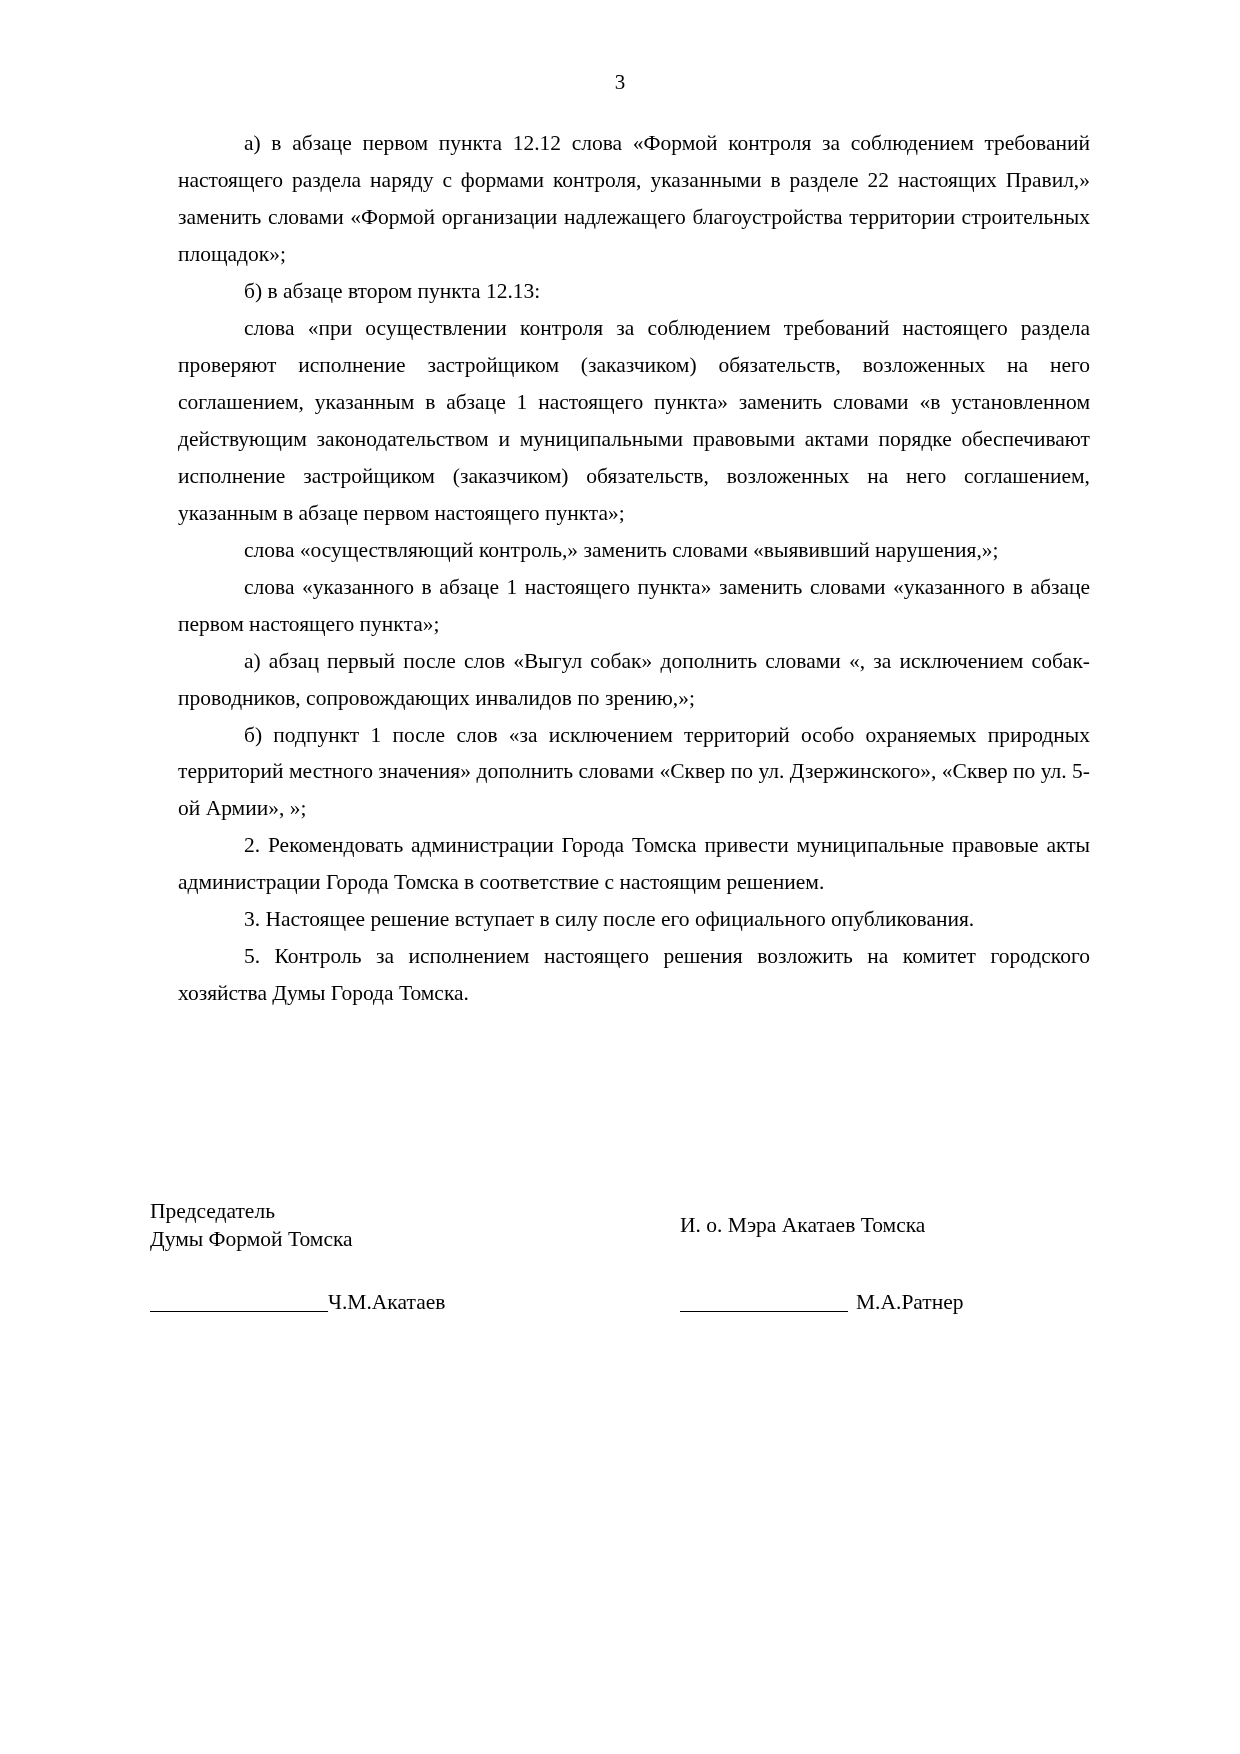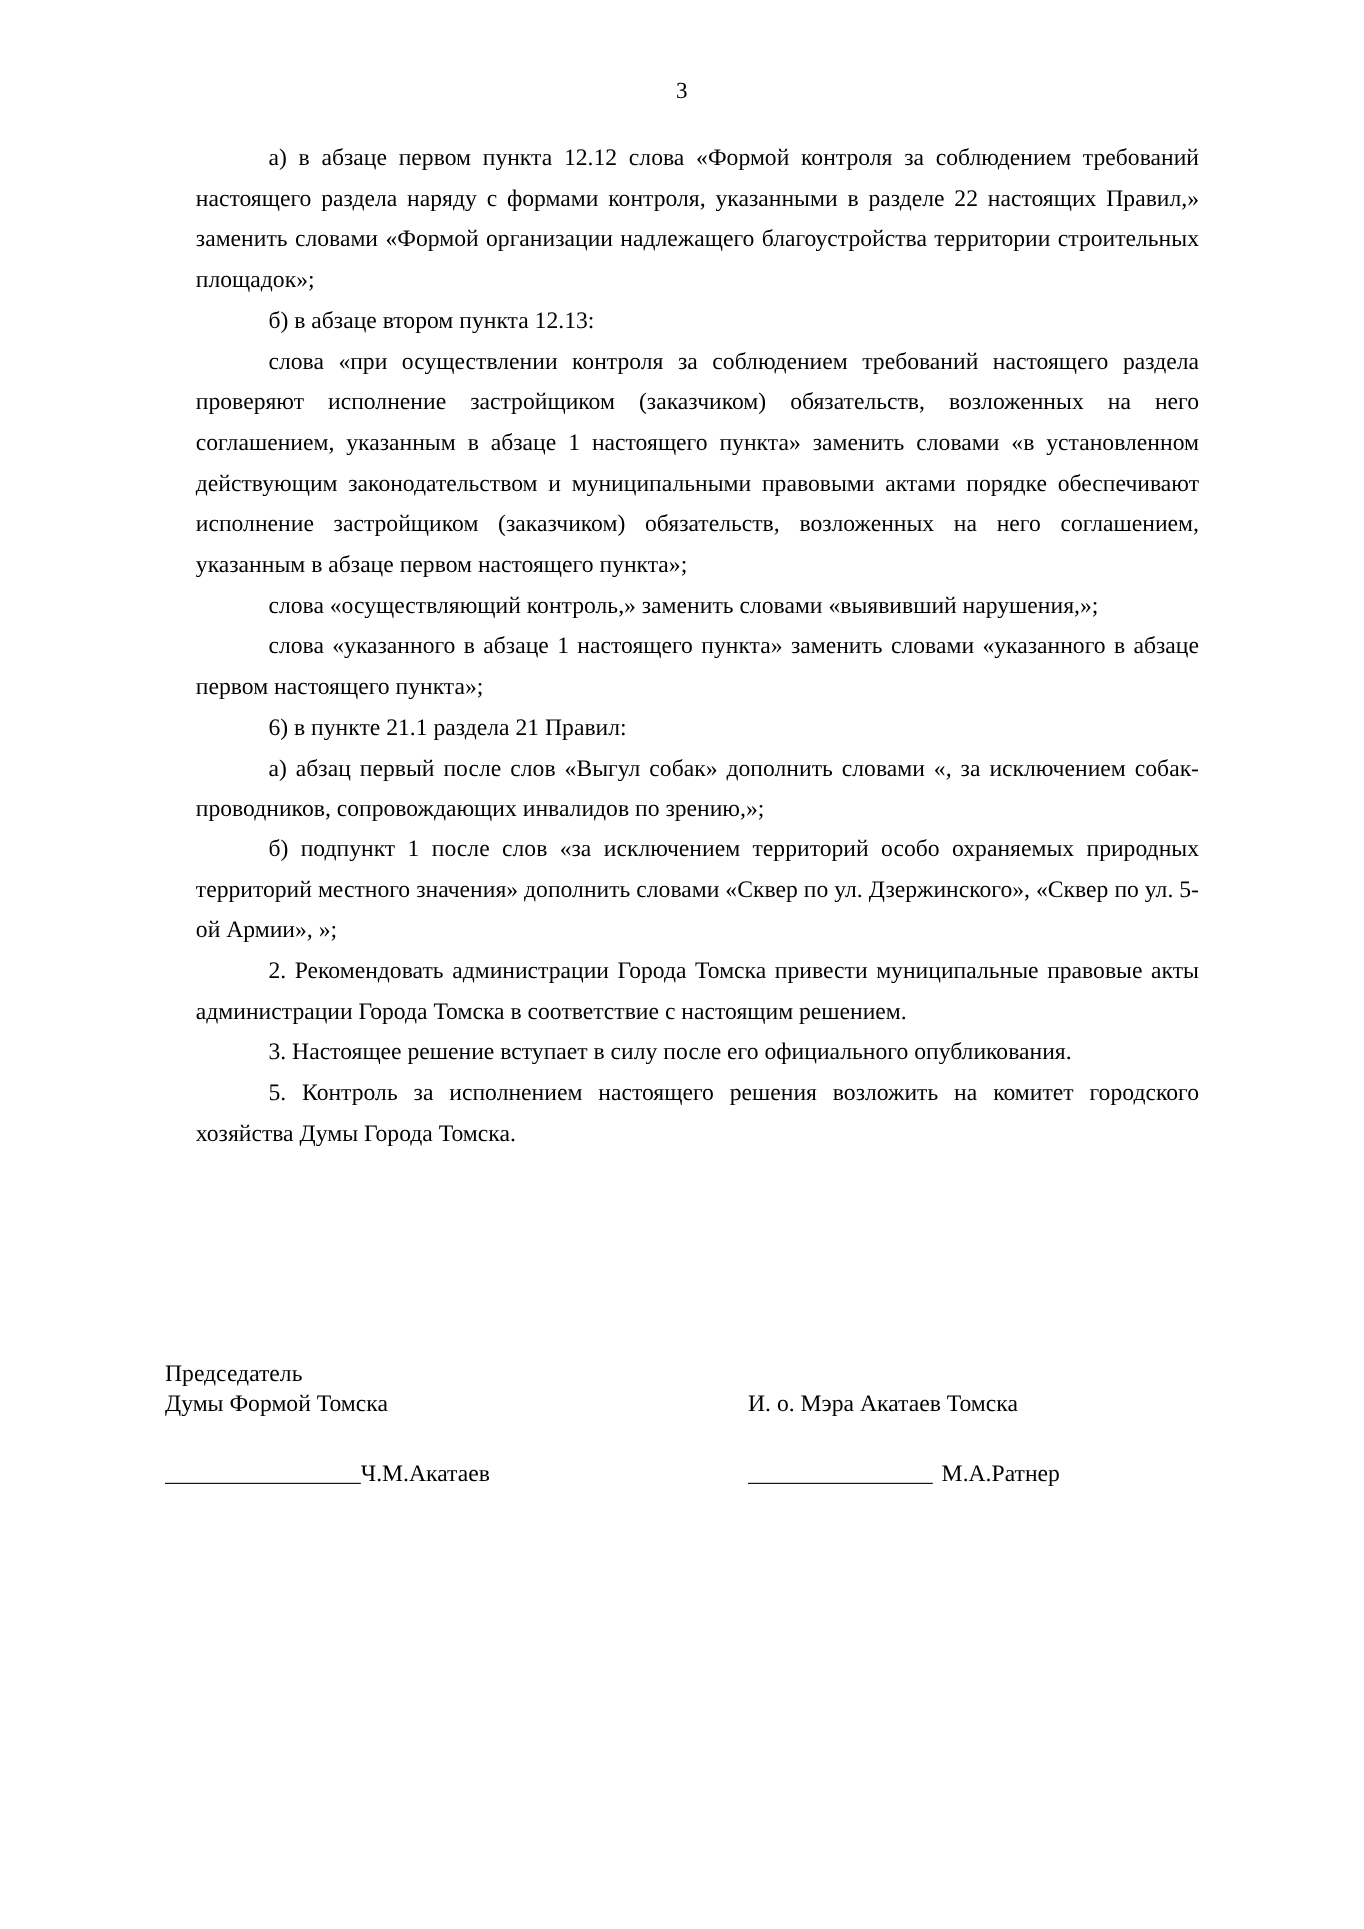--- a/index.html
+++ b/index.html
@@ -44,21 +44,21 @@
     height: 96px;
   }
   .signature-block {
     margin-top: 90px;
     font-size: 21.5px;
     line-height: 1.28;
   }
   .sig-row {
     display: flex;
     flex-direction: row;
-    align-items: flex-end;
+    align-items: center;
   }
   .sig-left {
     width: 520px;
     flex: 0 0 520px;
   }
   .sig-right {
     flex: 1 1 auto;
     padding-left: 10px;
   }
   .sig-names {
@@ -88,21 +88,20 @@
 <div class="page">
 
   <div class="page-number">3</div>
 
   <div class="body-text">
     <p class="para">а) в абзаце первом пункта 12.12 слова «Формой контроля за соблюдением требований настоящего раздела наряду с формами контроля, указанными в разделе 22 настоящих Правил,» заменить словами «Формой организации надлежащего благоустройства территории строительных площадок»;</p>
     <p class="para">б) в абзаце втором пункта 12.13:</p>
     <p class="para">слова «при осуществлении контроля за соблюдением требований настоящего раздела проверяют исполнение застройщиком (заказчиком) обязательств, возложенных на него соглашением, указанным в абзаце 1 настоящего пункта» заменить словами «в установленном действующим законодательством и муниципальными правовыми актами порядке обеспечивают исполнение застройщиком (заказчиком) обязательств, возложенных на него соглашением, указанным в абзаце первом настоящего пункта»;</p>
     <p class="para">слова «осуществляющий контроль,» заменить словами «выявивший нарушения,»;</p>
     <p class="para">слова «указанного в абзаце 1 настоящего пункта» заменить словами «указанного в абзаце первом настоящего пункта»;</p>
-    <p class="para">6) в пункте 21.1 раздела 21 Правил:</p>
     <p class="para">а) абзац первый после слов «Выгул собак» дополнить словами «, за исключением собак-проводников, сопровождающих инвалидов по зрению,»;</p>
     <p class="para">б) подпункт 1 после слов «за исключением территорий особо охраняемых природных территорий местного значения» дополнить словами «Сквер по ул. Дзержинского», «Сквер по ул. 5-ой Армии», »;</p>
     <p class="para">2. Рекомендовать администрации Города Томска привести муниципальные правовые акты администрации Города Томска в соответствие с настоящим решением.</p>
     <p class="para">3. Настоящее решение вступает в силу после его официального опубликования.</p>
     <p class="para">5. Контроль за исполнением настоящего решения возложить на комитет городского хозяйства Думы Города Томска.</p>
   </div>
 
   <div class="spacer-lg"></div>
 
   <div class="signature-block">

